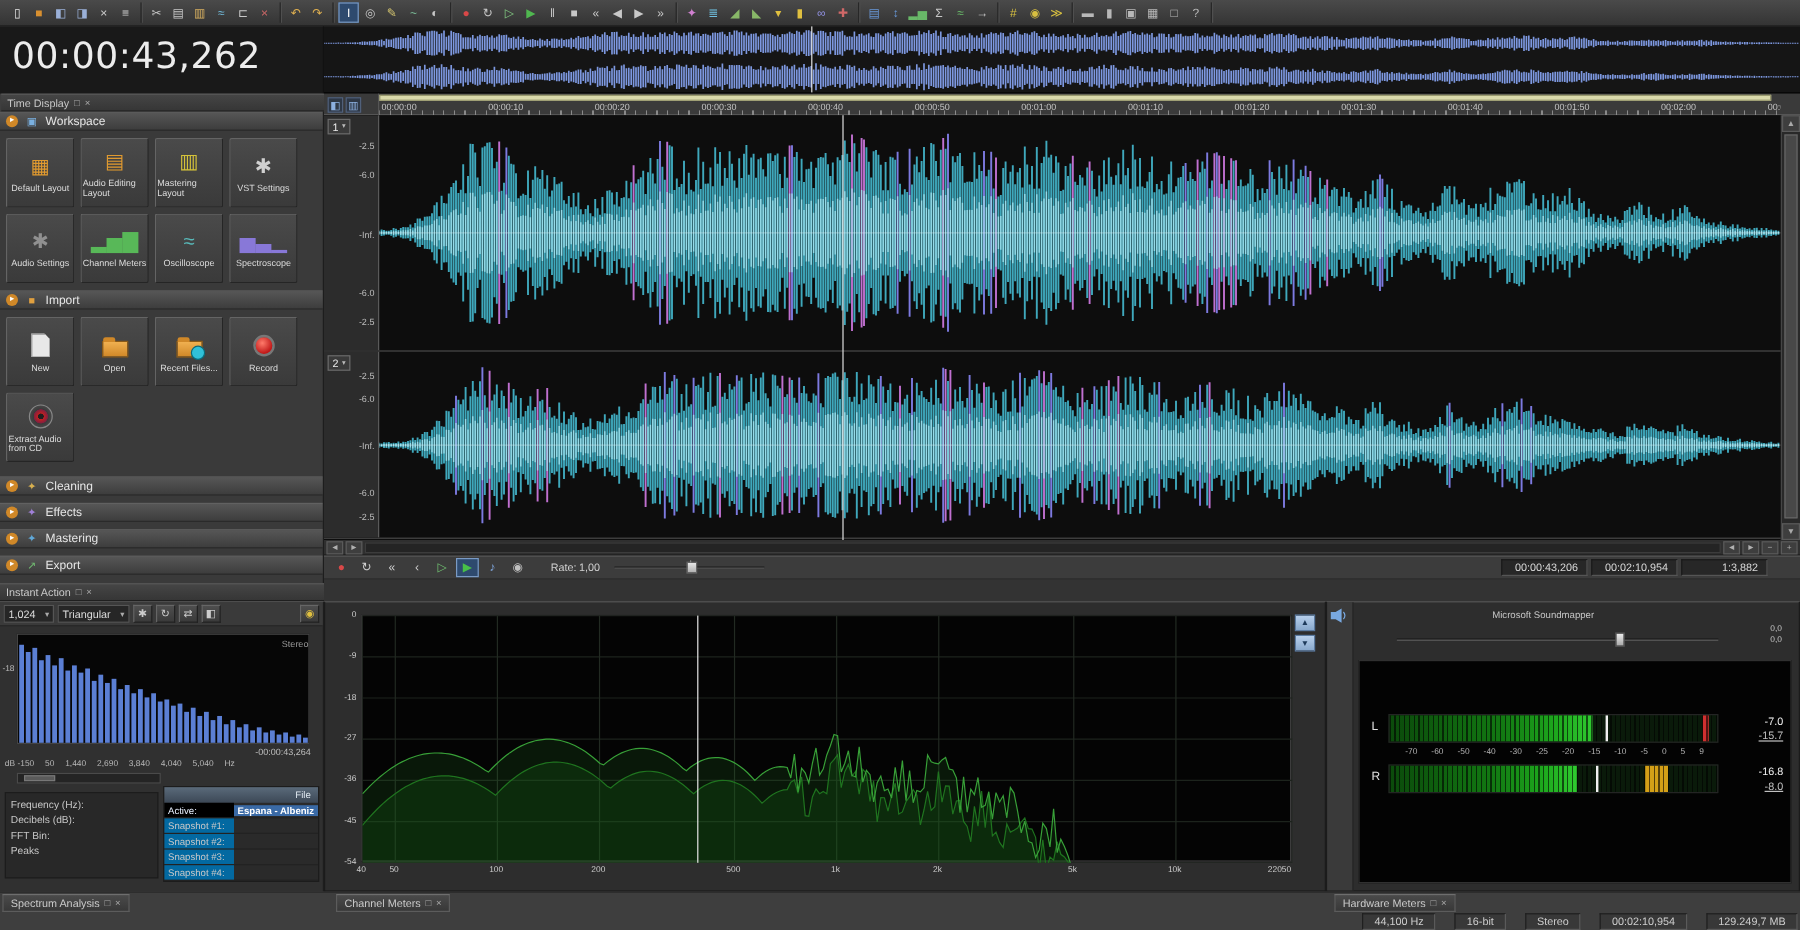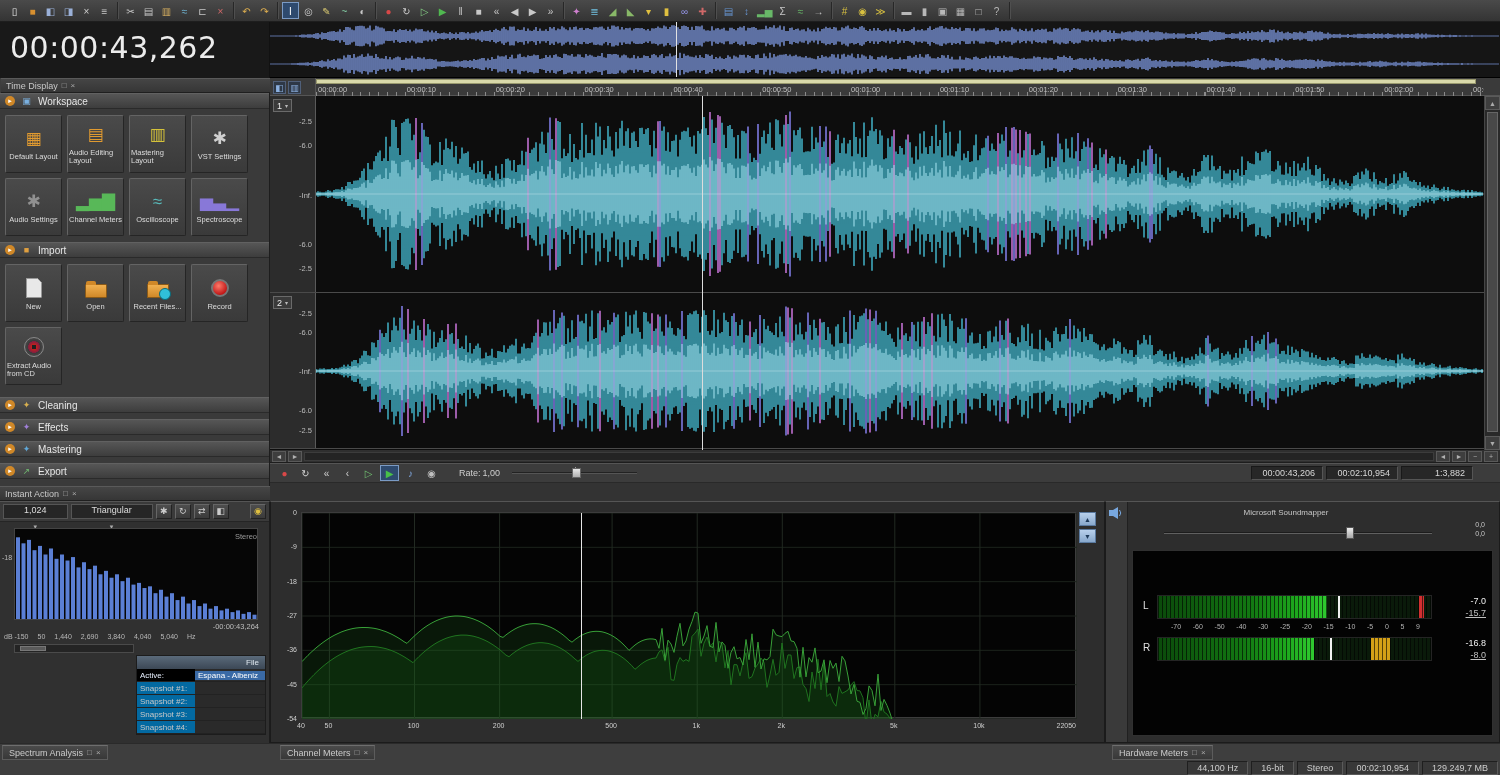--- a/index.html
+++ b/index.html
@@ -54,39 +54,39 @@
   .ic-record{width:18px;height:18px;border-radius:50%;background:radial-gradient(circle at 40% 35%,#ff7a6a,#c01818 70%);
     border:2px solid #777;}
   .ic-cd{width:20px;height:20px;border-radius:50%;background:radial-gradient(circle,#202020 18%,#c02020 20%,#802040 45%,#3a3a3a 48%,#585858 100%);
     border:1px solid #888;}
 
   
   #spectrum-panel{position:absolute;left:0;top:501px;width:270px;height:242px;background:#303030;
     border-right:1px solid #1d1d1d;border-top:1px solid #555;}
   #sp-controls{height:20px;display:flex;align-items:center;gap:3px;padding:0 3px;background:#3a3a3a;border-bottom:1px solid #252525;}
   .combo{background:#262626;border:1px solid #555;color:#ddd;font-size:9px;height:15px;
-    display:flex;align-items:center;gap:8px;padding:0 20px;flex-direction:column;}
+    display:flex;align-items:center;gap:8px;padding:0 3px;}
   .combo .arr{font-size:7px;color:#aaa;}
   .sp-btn{width:16px;height:15px;background:linear-gradient(#4e4e4e,#3a3a3a);border:1px solid;
     border-color:#666 #222 #222 #666;font-size:9px;line-height:13px;text-align:center;color:#ccc;}
   #sp-display{position:absolute;left:14px;top:26px;width:244px;height:92px;background:#060606;border:1px solid #444;}
   #sp-db-top{position:absolute;left:2px;top:52px;font-size:7px;color:#bbb;}
   #sp-stereo{position:absolute;right:12px;top:30px;font-size:7.5px;color:#9a9a9a;}
   #sp-time{position:absolute;right:10px;top:120px;font-size:7.5px;color:#bdbdbd;}
   #sp-freqrow{position:absolute;left:4px;top:131px;width:262px;display:flex;gap:9px;font-size:7px;color:#b8b8b8;}
   #sp-hscroll{position:absolute;left:14px;top:142px;width:120px;height:9px;background:#242424;border:1px solid #4a4a4a;}
   #sp-hscroll .thumb{position:absolute;left:5px;top:1px;width:26px;height:5px;background:#5a5a5a;border:1px solid #777;}
   #sp-stats{position:absolute;left:4px;top:158px;width:128px;height:72px;background:#282828;border:1px solid #1c1c1c;
     padding:3px 4px;font-size:8.5px;color:#c6c6c6;line-height:13px;}
   #sp-table{position:absolute;left:136px;top:153px;width:130px;height:80px;background:#2a2a2a;border:1px solid #1c1c1c;font-size:8px;}
   #sp-table .thead{height:13px;background:linear-gradient(#5a6a7a,#3c4856);color:#dde6ee;display:flex;
     align-items:center;justify-content:flex-end;padding:0 6px;}
   #sp-table .trow{height:13px;display:flex;align-items:center;color:#c8c8c8;border-bottom:1px solid #222;}
   #sp-table .trow .k{width:58px;padding-left:3px;background:#0369a1;height:100%;line-height:13px;}
-  #sp-table .trow .v{flex:1;padding-left:3px;white-space:nowrap;overflow:hidden;}
+  #sp-table .trow .v{flex:1;padding-left:3px;white-space:nowrap;overflow:hidden;font-weight:bold;}
   #sp-table .trow.sel .k{background:#000000;color:#e8f0ff;}
   #sp-table .trow.sel .v{background:#3a6aa6;color:#fff;}
 
   
   #main{position:absolute;left:270px;top:22px;width:1230px;height:479px;background:#2e2e2e;}
   #overview{position:absolute;left:0;top:0;width:1230px;height:56px;background:#151515;border-bottom:1px solid #000;}
   #ov-cursor{position:absolute;top:0;bottom:0;width:1px;background:#e2e2e2;}
   #ruler-row{position:absolute;left:0;top:56px;width:1230px;height:18px;background:#3a3a3a;border-bottom:1px solid #555;}
   #ruler-corner{position:absolute;left:0;top:0;width:46px;height:18px;display:flex;align-items:center;gap:2px;padding:0 3px;
     border-right:1px solid #555;}
@@ -162,21 +162,21 @@
   .hm-readout{position:absolute;right:6px;width:50px;text-align:right;font-size:9px;color:#f0f0f0;line-height:12px;}
   .hm-readout .rms{color:#c0c0c0;text-decoration:underline;}
   .hm-scale{position:absolute;left:38px;right:72px;height:10px;display:flex;justify-content:space-between;
     font-size:7px;color:#b4b4b4;}
 
   
   #bottom{position:absolute;left:0;top:743px;width:1500px;height:32px;background:#3e3e3e;border-top:1px solid #2a2a2a;}
   .foot-tab{position:absolute;top:1px;height:15px;background:linear-gradient(#4a4a4a,#383838);
     border:1px solid #5c5c5c;border-top-color:#6e6e6e;display:flex;align-items:center;gap:4px;
     font-size:9px;color:#cacaca;padding:0 6px;}
-  #status{position:absolute;right:2px;top:17px;display:flex;gap:3px;}
+  #status{position:absolute;right:2px;top:17px;display:flex;gap:16px;}
   .status-seg{background:#383838;border:1px solid;border-color:#1f1f1f #5a5a5a #5a5a5a #1f1f1f;
     font-size:9px;color:#cdcdcd;padding:1px 9px;white-space:nowrap;}
 </style>
 </head>
 <body>
 
 <div id="toolbar">
     <div class="tb-group">
       <span class="tb-ico" style="color: rgb(230, 230, 230);">▯</span>
       <span class="tb-ico" style="color: rgb(216, 144, 48);">■</span>
@@ -435,20 +435,26 @@
       <span>1,440</span>
       <span>2,690</span>
       <span>3,840</span>
       <span>4,040</span>
       <span>5,040</span>
       <span>Hz</span>
     </div>
   <div id="sp-hscroll">
       <div class="thumb"></div>
     </div>
+  <div id="sp-stats">
+      <div>Frequency (Hz):</div>
+      <div>Decibels (dB):</div>
+      <div>FFT Bin:</div>
+      <div>Peaks</div>
+    </div>
   <div id="sp-table">
     <div class="thead">File</div>
   <div class="trow sel">
         <span class="k">Active:</span>
         <span class="v">Espana - Albeniz</span>
       </div>
       <div class="trow">
         <span class="k">Snapshot #1:</span>
         <span class="v"></span>
       </div>

